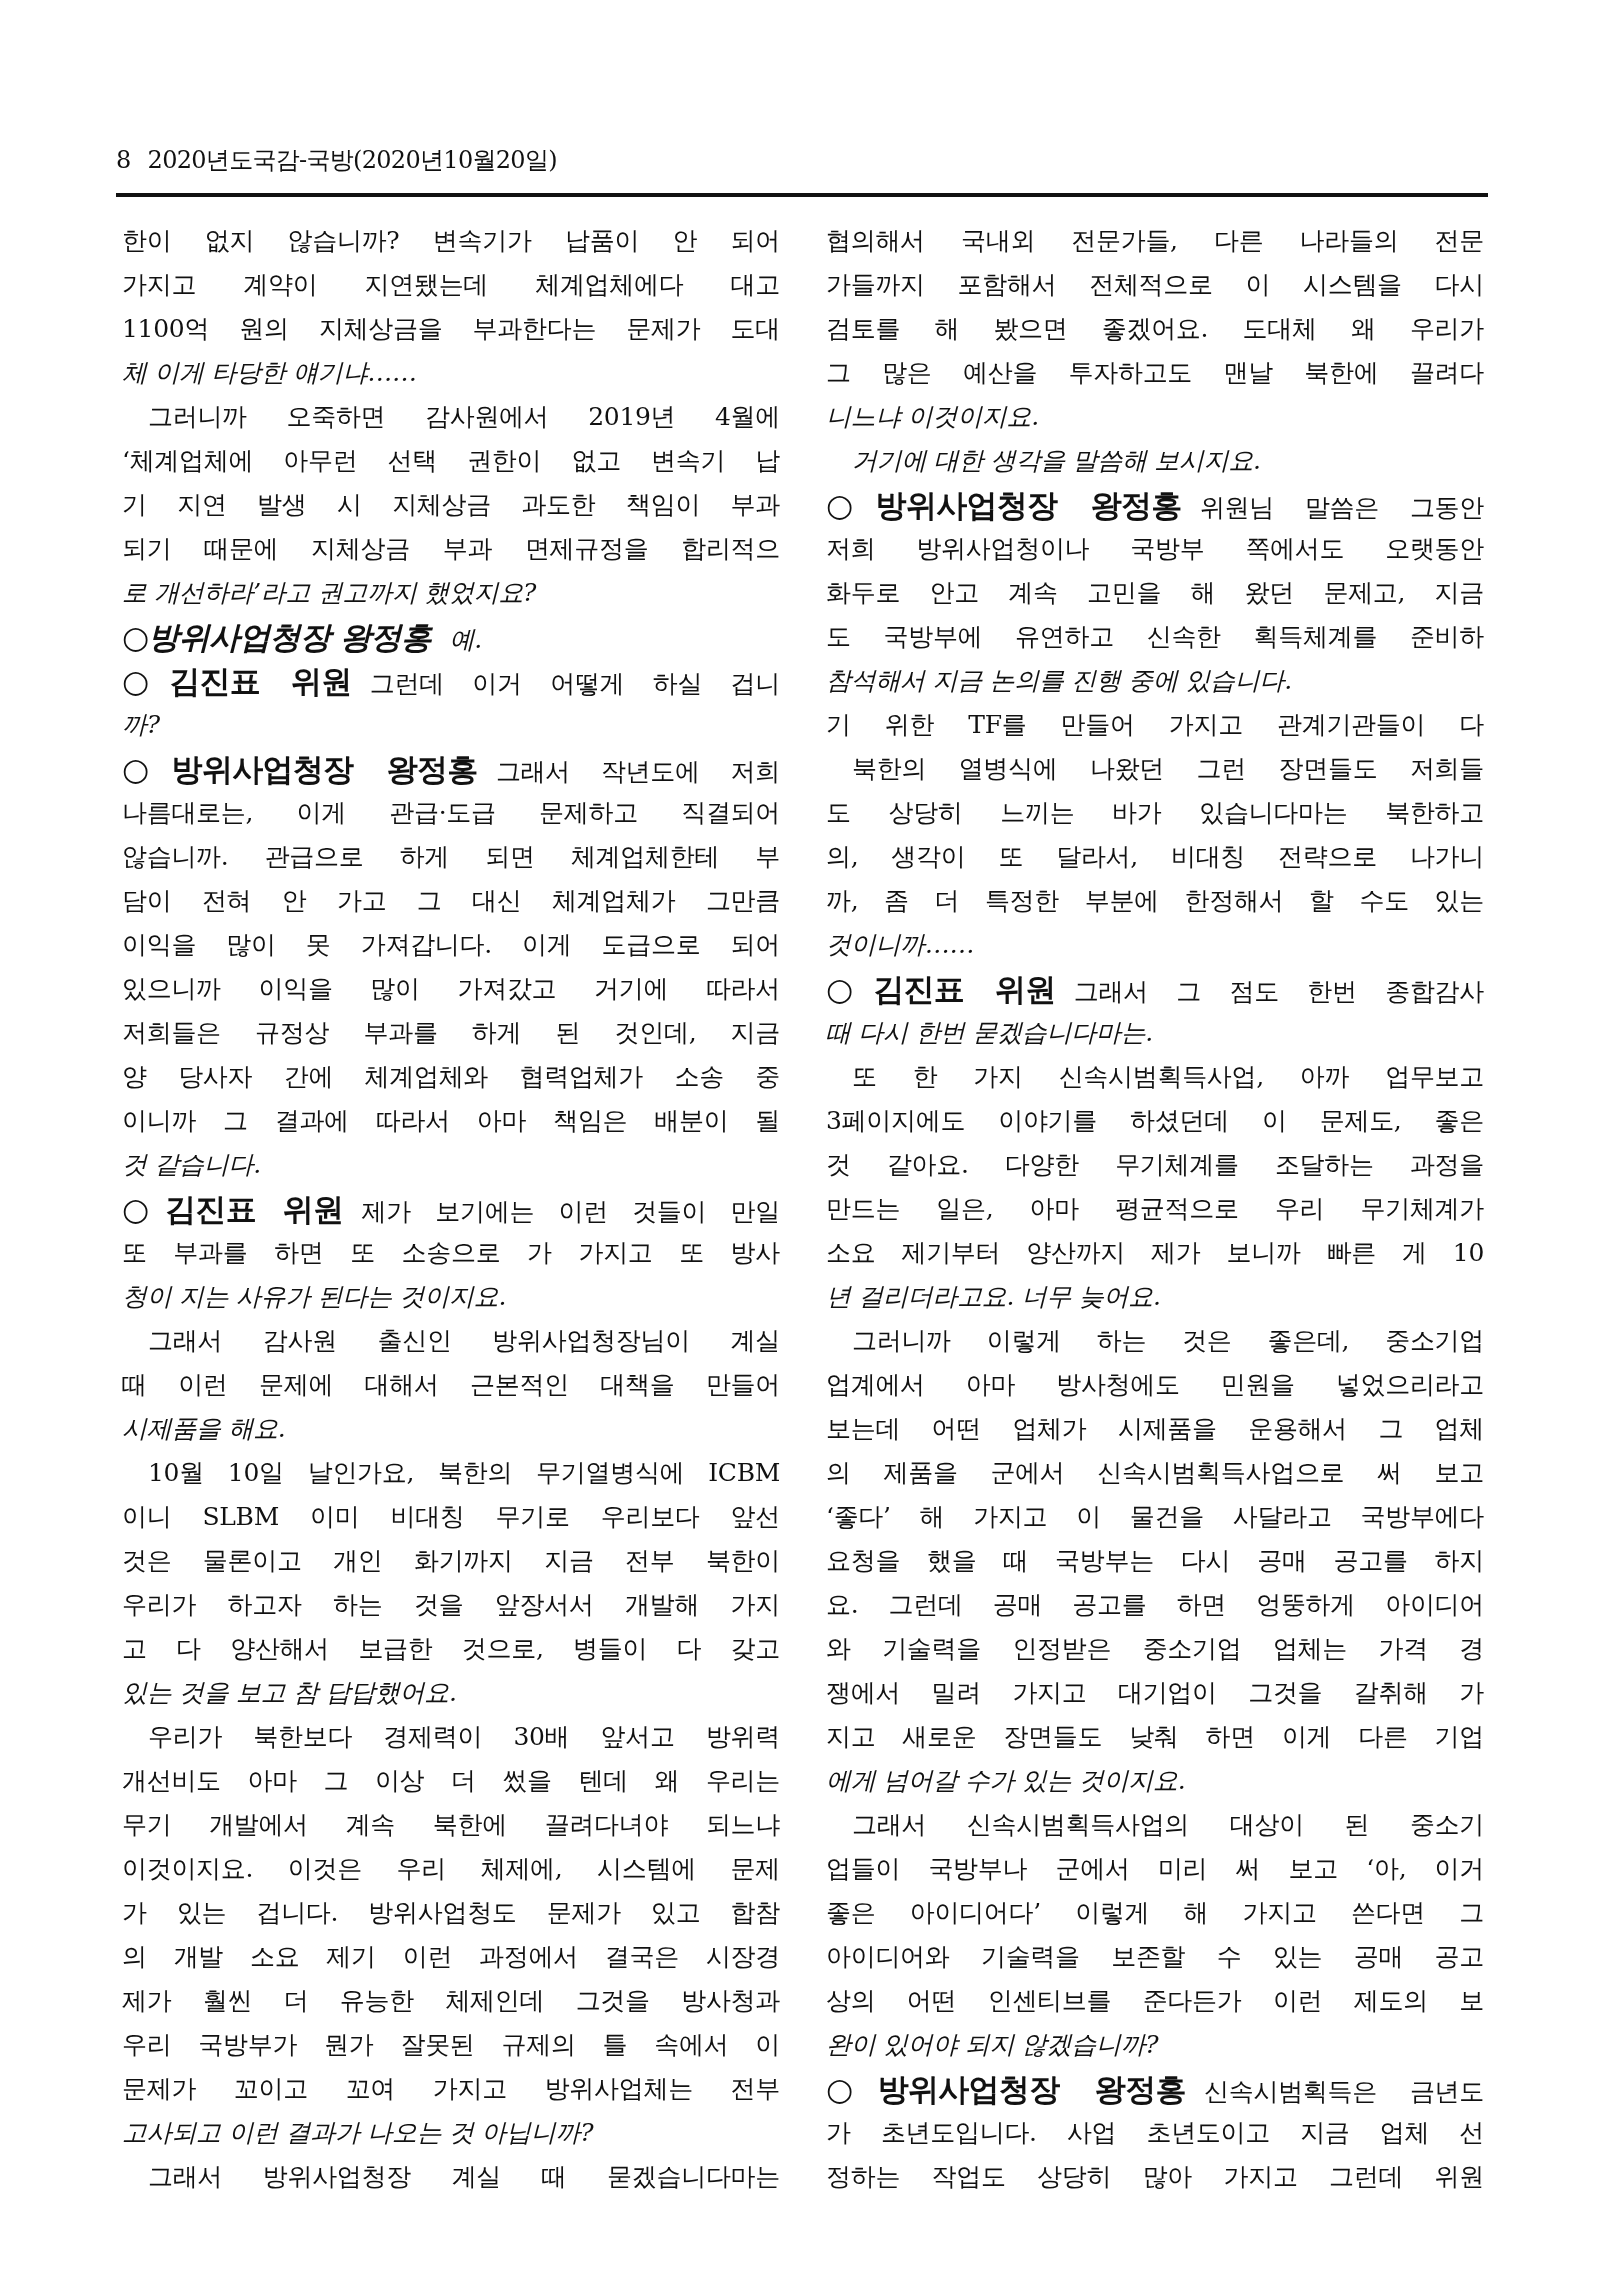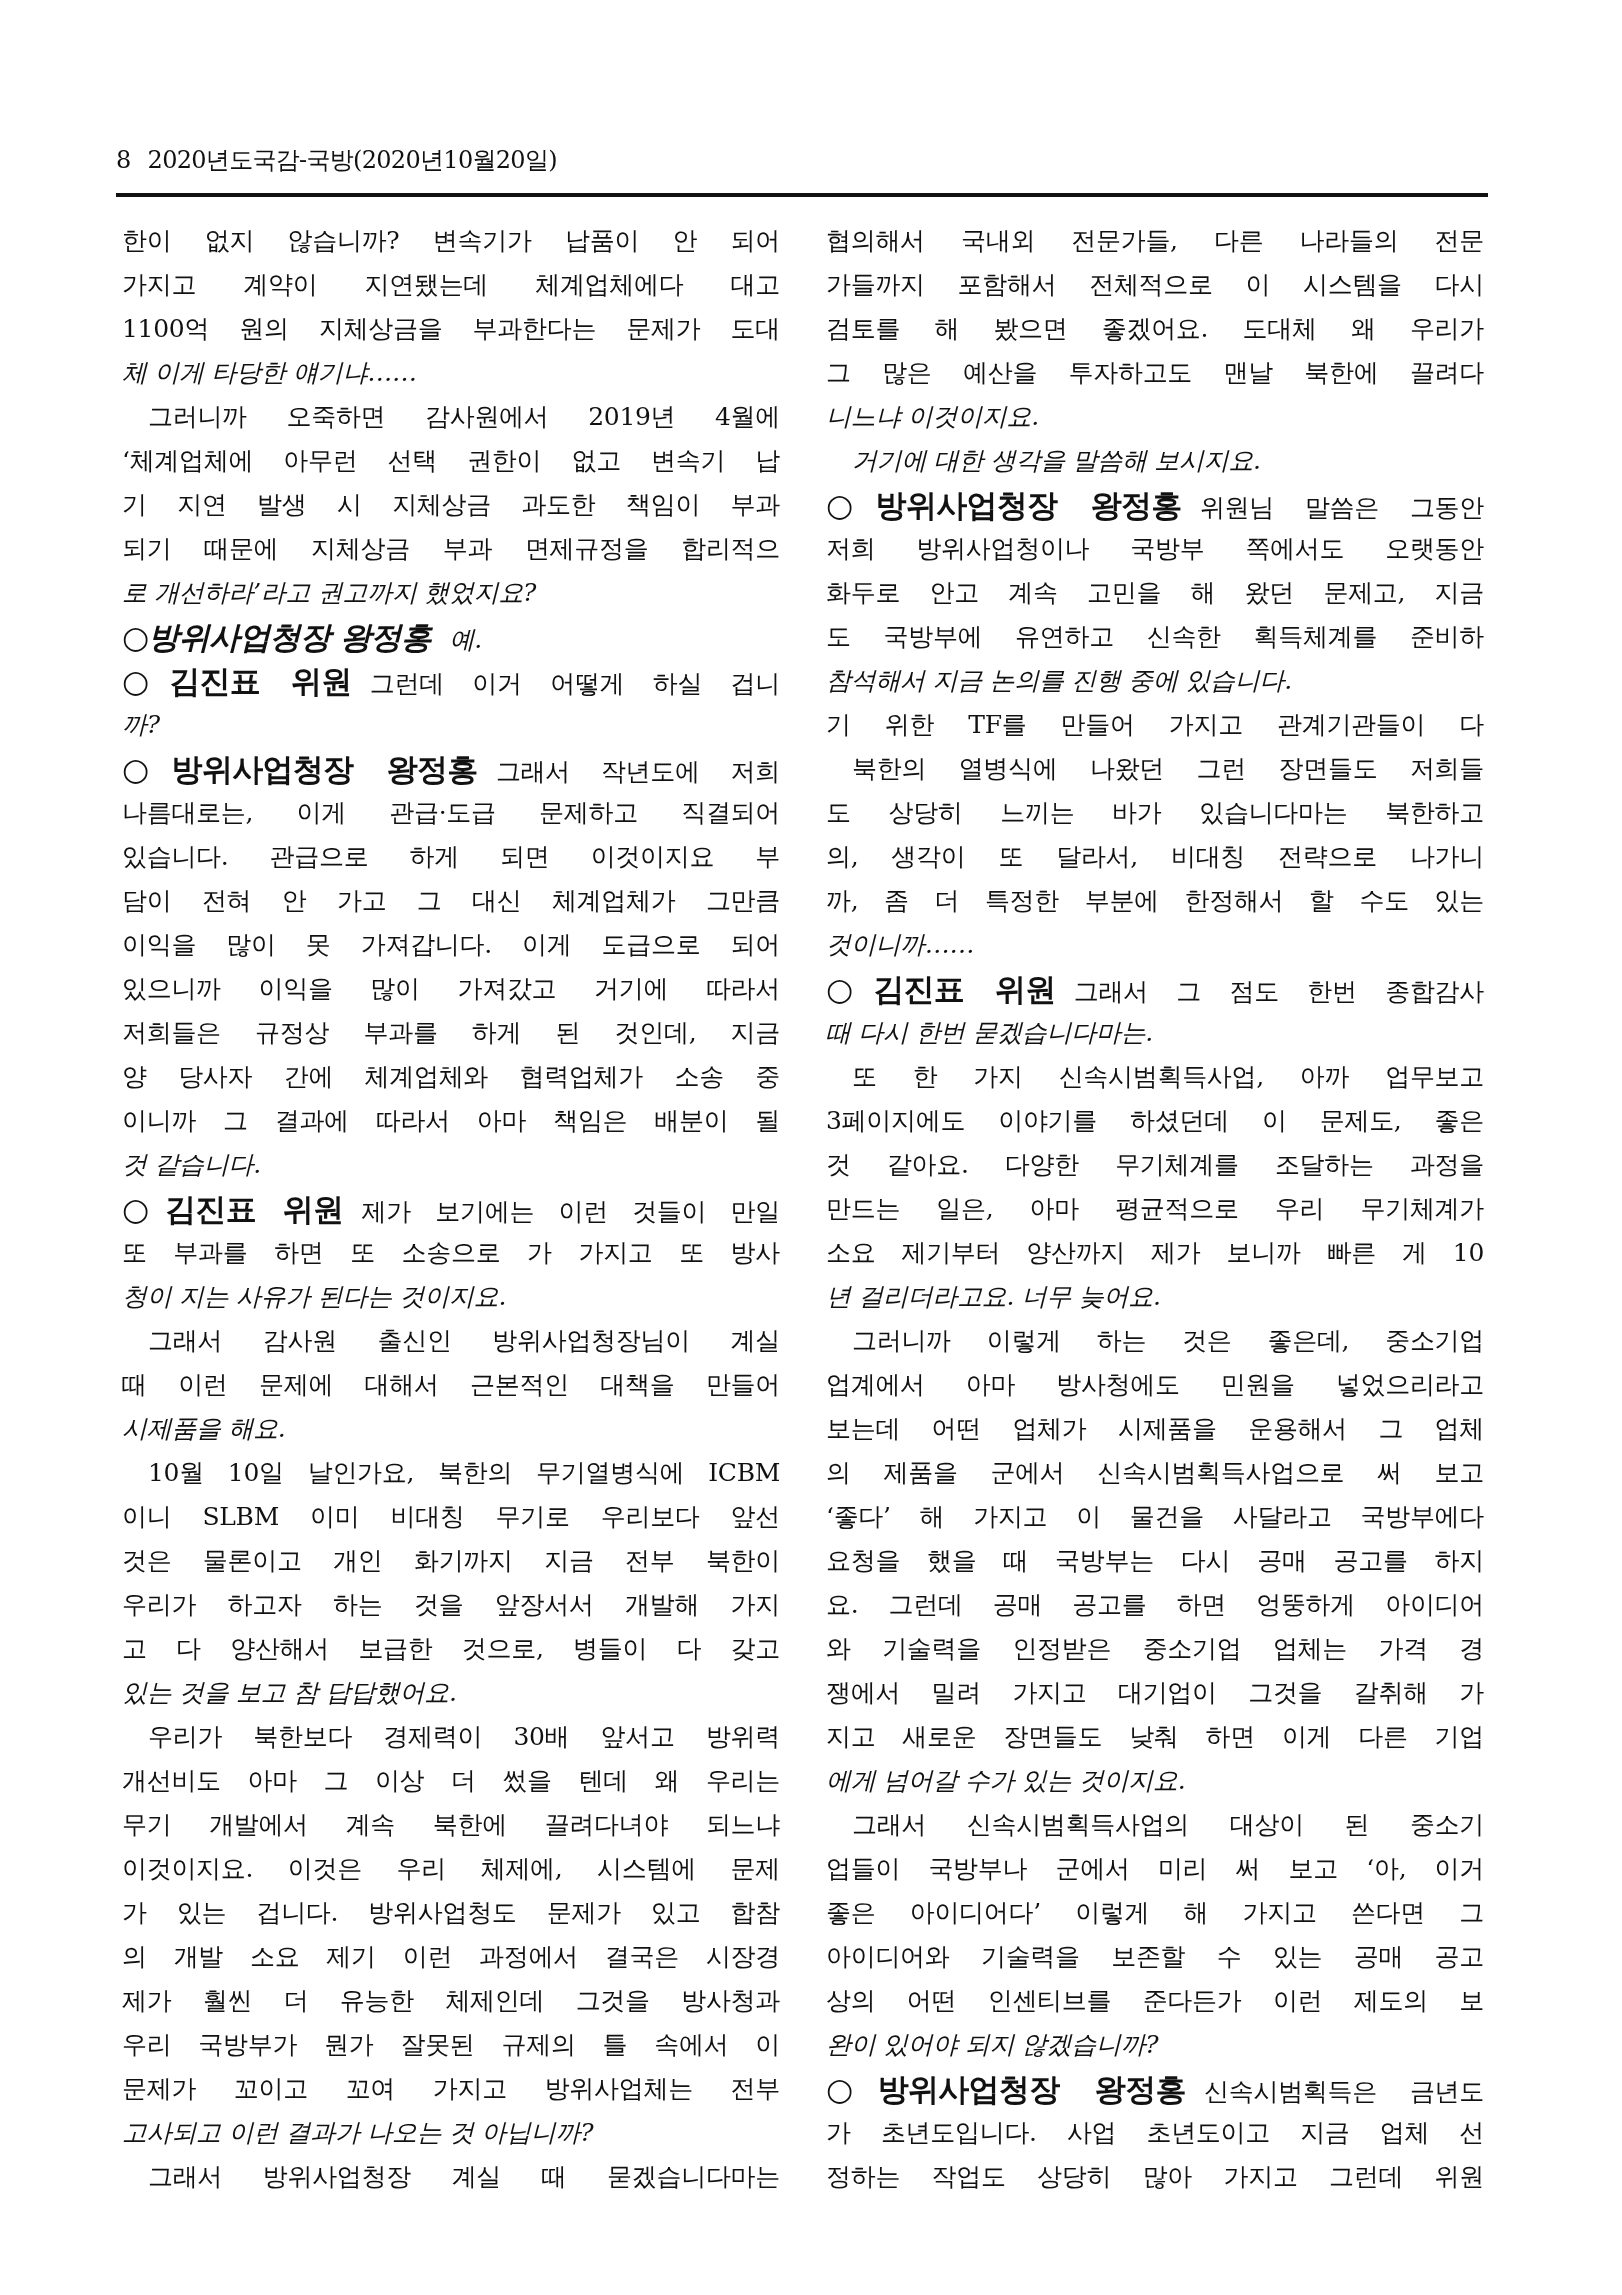--- a/index.html
+++ b/index.html
@@ -43,21 +43,21 @@
       <div class="line indent">그러니까 오죽하면 감사원에서 2019년 4월에</div>
       <div class="line">‘체계업체에 아무런 선택 권한이 없고 변속기 납</div>
       <div class="line">기 지연 발생 시 지체상금 과도한 책임이 부과</div>
       <div class="line">되기 때문에 지체상금 부과 면제규정을 합리적으</div>
       <div class="line last">로 개선하라’라고 권고까지 했었지요?</div>
       <div class="line last"><span class="spk">○방위사업청장 왕정홍</span><span class="spk-gap"></span><span>예.</span></div>
       <div class="line"><span class="spk">○김진표 위원</span><span class="spk-gap"></span><span>그런데 이거 어떻게 하실 겁니</span></div>
       <div class="line last">까?</div>
       <div class="line"><span class="spk">○방위사업청장 왕정홍</span><span class="spk-gap"></span><span>그래서 작년도에 저희</span></div>
       <div class="line">나름대로는, 이게 관급·도급 문제하고 직결되어</div>
-      <div class="line">있습니다. 관급으로 하게 되면 이것이지요 부</div>
+      <div class="line">않습니까. 관급으로 하게 되면 체계업체한테 부</div>
       <div class="line">담이 전혀 안 가고 그 대신 체계업체가 그만큼</div>
       <div class="line">이익을 많이 못 가져갑니다. 이게 도급으로 되어</div>
       <div class="line">있으니까 이익을 많이 가져갔고 거기에 따라서</div>
       <div class="line">저희들은 규정상 부과를 하게 된 것인데, 지금</div>
       <div class="line">양 당사자 간에 체계업체와 협력업체가 소송 중</div>
       <div class="line">이니까 그 결과에 따라서 아마 책임은 배분이 될</div>
       <div class="line last">것 같습니다.</div>
       <div class="line"><span class="spk">○김진표 위원</span><span class="spk-gap"></span><span>제가 보기에는 이런 것들이 만일</span></div>
       <div class="line">또 부과를 하면 또 소송으로 가 가지고 또 방사</div>
       <div class="line last">청이 지는 사유가 된다는 것이지요.</div>

